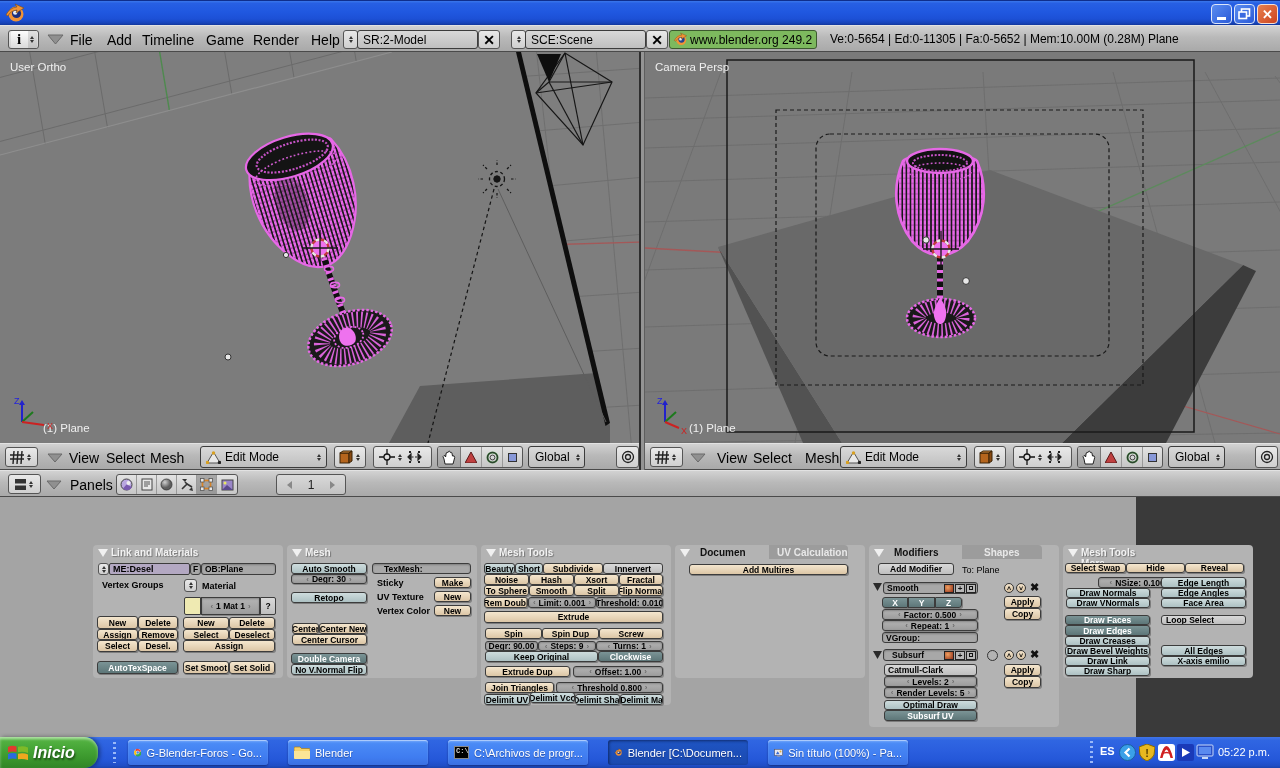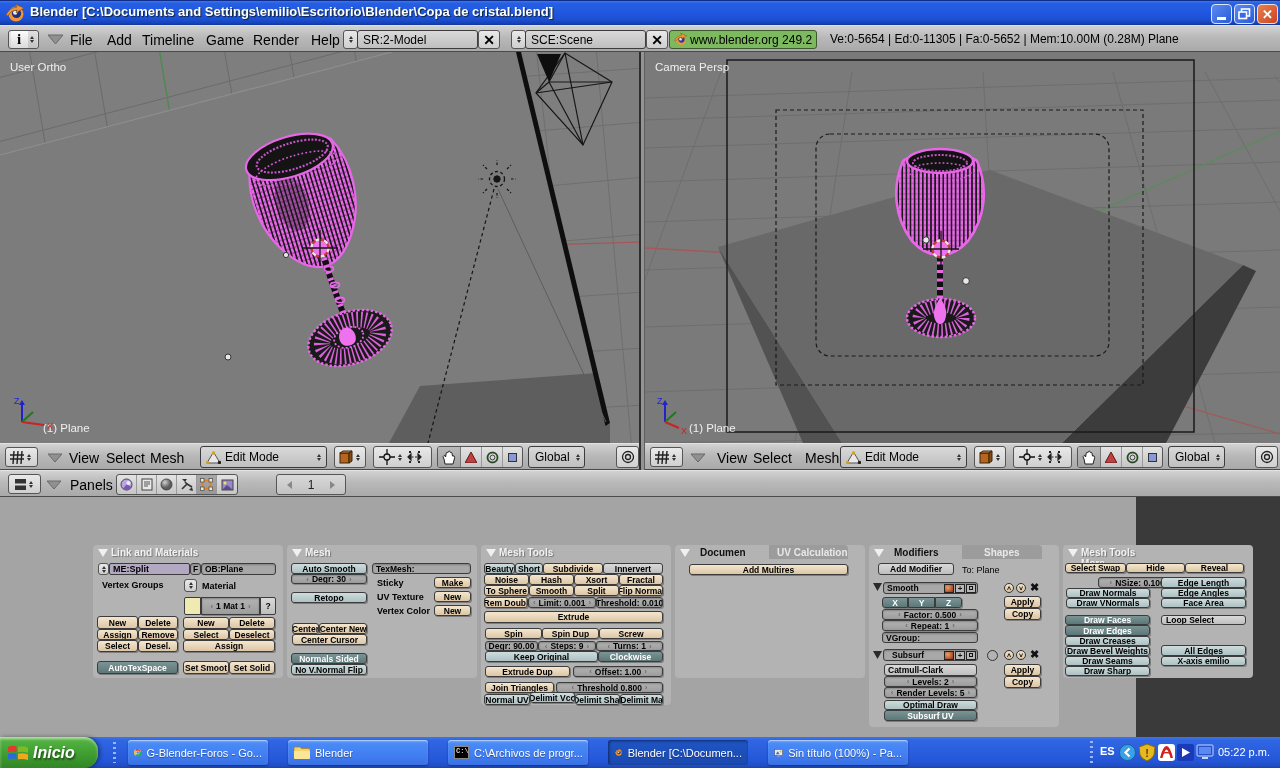--- a/index.html
+++ b/index.html
@@ -26,21 +26,20 @@
 </style></head>
 <body>
 
 <div class="ab" style="left:0;top:0;width:1280px;height:25px;background:linear-gradient(#3a77eb 0%,#275fe3 10%,#2058e0 45%,#1c50d6 75%,#1643b8 92%,#11369b 100%);border-top:1px solid #0f2e8c">
  <svg class="ab" style="left:4px;top:2px" width="22" height="21" viewBox="0 0 22 21">
   <circle cx="12" cy="11" r="7.5" fill="#f19336"></circle>
   <circle cx="12.5" cy="10.5" r="4.6" fill="#1c2f7c"></circle>
   <circle cx="11.2" cy="9.6" r="2.2" fill="#e8eef8"></circle>
   <path d="M2 12 Q5 5 13 4 L11 1 L20 5 L12 10 L13 7 Q6 8 4 13 Z" fill="#f19336" stroke="#7a4a12" stroke-width="0.6"></path>
  </svg>
- <div class="ab" style="left:30px;top:3px;font:bold 13px 'Liberation Sans',sans-serif;color:#fff;text-shadow:1px 1px 1px #123">Blender [C:\Documents and Settings\emilio\Escritorio\Blender\Copa de cristal.blend]</div>
  <div class="ab c" style="left:1211px;top:3px;width:21px;height:20px;background:linear-gradient(135deg,#5a8cf0,#2a5ad8);border:1px solid #dce6fa;border-radius:4px">
       <div style="width:9px;height:3px;background:#fff;margin-top:9px"></div>
     </div>
  <div class="ab c" style="left:1234px;top:3px;width:21px;height:20px;background:linear-gradient(135deg,#5a8cf0,#2a5ad8);border:1px solid #dce6fa;border-radius:4px">
   <svg width="13" height="12" viewBox="0 0 13 12">
         <rect x="3.5" y="1" width="8" height="7" fill="none" stroke="#fff" stroke-width="1.6"></rect>
         <rect x="1" y="4" width="7.5" height="6.5" fill="#3a6ae0" stroke="#fff" stroke-width="1.6"></rect>
       </svg>
  </div>
  <div class="ab c" style="left:1257px;top:3px;width:21px;height:20px;background:linear-gradient(135deg,#e8814f,#cc4420);border:1px solid #f3e0d8;border-radius:4px;color:#fff;font:bold 13px 'Liberation Sans',sans-serif">✕</div>
@@ -518,21 +517,21 @@
 </div>
 
 <div class="ab" style="left:0;top:497px;width:1136px;height:240px;background:#a4a4a4" id="bb">
 
 <div class="ab panel" style="left:93px;top:48px;width:190px;height:133px"></div>
 <div class="ab pt" style="left:111px;top:50px">Link and Materials</div>
 <svg class="ab" style="left:98px;top:52px" width="10" height="8">
       <path d="M0 0 L10 0 L5 8 Z" fill="#f0f0f0"></path>
     </svg>
 <div class="ab ibtn sp" style="left:98px;top:66px;width:11px;height:12px"></div>
-<div class="ab c" style="left:109px;top:66px;width:81px;height:12px;background:#b3a8c2;border:1px solid #3c3c3c;border-radius:2px;font:bold 9px 'Liberation Sans',sans-serif;justify-content:flex-start;padding-left:3px">ME:Split</div>
+<div class="ab c" style="left:109px;top:66px;width:81px;height:12px;background:#b3a8c2;border:1px solid #3c3c3c;border-radius:2px;font:bold 9px 'Liberation Sans',sans-serif;justify-content:flex-start;padding-left:3px">ME:Desel</div>
 <div class="ab fl c" style="left:190px;top:66px;width:11px;height:12px">F</div>
 <div class="ab fl c" style="left:201px;top:66px;width:75px;height:12px;justify-content:flex-start;padding-left:3px">OB:Plane</div>
 <div class="ab lbl" style="left:102px;top:83px">Vertex Groups</div>
 <div class="ab ibtn sp" style="left:184px;top:82px;width:13px;height:13px"></div>
 <div class="ab lbl" style="left:202px;top:84px">Material</div>
 <div class="ab" style="left:184px;top:100px;width:17px;height:18px;background:#efeab2;border:1px solid #3c3c3c;border-radius:2px 0 0 2px"></div>
 <div class="ab nm c" style="left:201px;top:100px;width:59px;height:18px;border-radius:0">1 Mat 1</div>
 <div class="ab dd c" style="left:260px;top:100px;width:16px;height:18px;border-radius:0 2px 2px 0">?</div>
 <div class="ab btn c" style="left:97px;top:119px;width:41px;height:13px">New</div>
 <div class="ab btn c" style="left:138px;top:119px;width:40px;height:13px">Delete</div>
@@ -550,31 +549,31 @@
 <div class="ab btn c" style="left:229px;top:164px;width:46px;height:13px">Set Solid</div>
 
 <div class="ab panel" style="left:287px;top:48px;width:190px;height:133px"></div>
 <div class="ab pt" style="left:305px;top:50px">Mesh</div>
 <svg class="ab" style="left:292px;top:52px" width="10" height="8">
       <path d="M0 0 L10 0 L5 8 Z" fill="#f0f0f0"></path>
     </svg>
 <div class="ab lb c" style="left:291px;top:66px;width:76px;height:11px">Auto Smooth</div>
 <div class="ab nm c" style="left:291px;top:77px;width:76px;height:10px">Degr: 30</div>
 <div class="ab lb c" style="left:291px;top:95px;width:76px;height:11px">Retopo</div>
-<div class="ab fl c" style="left:372px;top:66px;width:99px;height:11px;justify-content:flex-start;padding-left:3px">TexMesh:</div>
+<div class="ab fl c" style="left:372px;top:66px;width:99px;height:11px;justify-content:flex-start;padding-left:11px">TexMesh:</div>
 <div class="ab lbl" style="left:377px;top:81px">Sticky</div>
 <div class="ab btn c" style="left:434px;top:80px;width:37px;height:11px">Make</div>
 <div class="ab lbl" style="left:377px;top:95px">UV Texture</div>
 <div class="ab btn c" style="left:434px;top:94px;width:37px;height:11px">New</div>
 <div class="ab lbl" style="left:377px;top:109px">Vertex Color</div>
 <div class="ab btn c" style="left:434px;top:108px;width:37px;height:11px">New</div>
 <div class="ab btn c" style="left:292px;top:126px;width:27px;height:11px">Center</div>
 <div class="ab btn c" style="left:319px;top:126px;width:48px;height:11px">Center New</div>
 <div class="ab btn c" style="left:292px;top:137px;width:75px;height:11px">Center Cursor</div>
-<div class="ab tg c" style="left:291px;top:156px;width:76px;height:11px">Normals Sided</div>
+<div class="ab tg c" style="left:291px;top:156px;width:76px;height:11px">Double Camera</div>
 <div class="ab lb c" style="left:291px;top:167px;width:76px;height:11px">No V.Normal Flip</div>
 
 <div class="ab panel" style="left:481px;top:48px;width:190px;height:160px"></div>
 <div class="ab pt" style="left:499px;top:50px">Mesh Tools</div>
 <svg class="ab" style="left:486px;top:52px" width="10" height="8">
       <path d="M0 0 L10 0 L5 8 Z" fill="#f0f0f0"></path>
     </svg>
 <div class="ab lb c" style="left:484px;top:66px;width:31px;height:11px">Beauty</div>
 <div class="ab lb c" style="left:515px;top:66px;width:28px;height:11px">Short</div>
 <div class="ab btn c" style="left:543px;top:66px;width:60px;height:11px">Subdivide</div>
@@ -596,21 +595,21 @@
 <div class="ab btn c" style="left:599px;top:131px;width:64px;height:11px">Screw</div>
 <div class="ab nm c" style="left:485px;top:144px;width:53px;height:10px">Degr: 90.00</div>
 <div class="ab nm c" style="left:538px;top:144px;width:58px;height:10px">Steps: 9</div>
 <div class="ab nm c" style="left:596px;top:144px;width:67px;height:10px">Turns: 1</div>
 <div class="ab lb c" style="left:485px;top:154px;width:113px;height:11px">Keep Original</div>
 <div class="ab tg c" style="left:598px;top:154px;width:65px;height:11px">Clockwise</div>
 <div class="ab btn c" style="left:485px;top:169px;width:85px;height:11px">Extrude Dup</div>
 <div class="ab nm c" style="left:573px;top:169px;width:90px;height:11px">Offset: 1.00</div>
 <div class="ab btn c" style="left:485px;top:185px;width:69px;height:11px">Join Triangles</div>
 <div class="ab nm c" style="left:556px;top:185px;width:107px;height:11px">Threshold 0.800</div>
-<div class="ab lb c" style="left:484px;top:197px;width:46px;height:11px">Normal UV</div>
+<div class="ab lb c" style="left:484px;top:197px;width:46px;height:11px">Delimit UV</div>
 <div class="ab lb c" style="left:530px;top:195px;width:45px;height:11px">Delimit Vco</div>
 <div class="ab lb c" style="left:575px;top:197px;width:45px;height:11px">Delimit Sha.</div>
 <div class="ab lb c" style="left:620px;top:197px;width:43px;height:11px">Delimit Ma</div>
 
 <div class="ab panel" style="left:675px;top:48px;width:190px;height:133px"></div>
 <div class="ab" style="left:769px;top:48px;width:79px;height:14px;background:#9c9c9c;border-radius:0 4px 0 0"></div>
 <svg class="ab" style="left:680px;top:52px" width="10" height="8">
       <path d="M0 0 L10 0 L5 8 Z" fill="#f0f0f0"></path>
     </svg>
 <div class="ab" style="left:700px;top:50px;font:bold 10px 'Liberation Sans',sans-serif;color:#111">Documen</div>
@@ -690,21 +689,21 @@
 <div class="ab nm c" style="left:1098px;top:80px;width:84px;height:11px">NSize: 0.100</div>
 <div class="ab lb c" style="left:1066px;top:91px;width:84px;height:10px">Draw Normals</div>
 <div class="ab lb c" style="left:1066px;top:101px;width:84px;height:10px">Draw VNormals</div>
 <div class="ab lb c" style="left:1161px;top:80px;width:85px;height:11px">Edge Length</div>
 <div class="ab lb c" style="left:1161px;top:91px;width:85px;height:10px">Edge Angles</div>
 <div class="ab lb c" style="left:1161px;top:101px;width:85px;height:10px">Face Area</div>
 <div class="ab tg c" style="left:1065px;top:118px;width:85px;height:10px">Draw Faces</div>
 <div class="ab tg c" style="left:1065px;top:128px;width:85px;height:11px">Draw Edges</div>
 <div class="ab lb c" style="left:1065px;top:139px;width:85px;height:10px">Draw Creases</div>
 <div class="ab lb c" style="left:1065px;top:149px;width:85px;height:10px">Draw Bevel Weights</div>
-<div class="ab lb c" style="left:1065px;top:159px;width:85px;height:10px">Draw Seams</div>
+<div class="ab lb c" style="left:1065px;top:159px;width:85px;height:10px">Draw Link</div>
 <div class="ab lb c" style="left:1065px;top:169px;width:85px;height:10px">Draw Sharp</div>
 <div class="ab dd c" style="left:1161px;top:118px;width:85px;height:10px;justify-content:flex-start;padding-left:4px">Loop Select</div>
 <div class="ab lb c" style="left:1161px;top:148px;width:85px;height:11px">All Edges</div>
 <div class="ab lb c" style="left:1161px;top:159px;width:85px;height:10px">X-axis emilio</div>
 </div>
 
 <div class="ab" style="left:0;top:737px;width:1280px;height:31px;background:linear-gradient(#3f74e8 0%,#3066e2 10%,#2a5ede 45%,#2457d8 75%,#204ec6 92%,#1b44ae 100%)" id="tb">
  <div class="ab" style="left:0;top:0;width:98px;height:31px;background:linear-gradient(#7cd06a 0%,#52b141 12%,#43a234 45%,#3a962c 70%,#318526 100%);border-radius:0 14px 14px 0;box-shadow:inset 0 2px 3px rgba(255,255,255,.4),2px 0 4px rgba(0,0,0,.4);display:flex;align-items:center">
   <svg style="margin-left:7px" width="22" height="22" viewBox="0 0 22 22">
    <path d="M1 5 Q5 3 9.5 4.5 L9.5 10 Q5 8.7 1 10.5 Z" fill="#e23a2e"></path>

